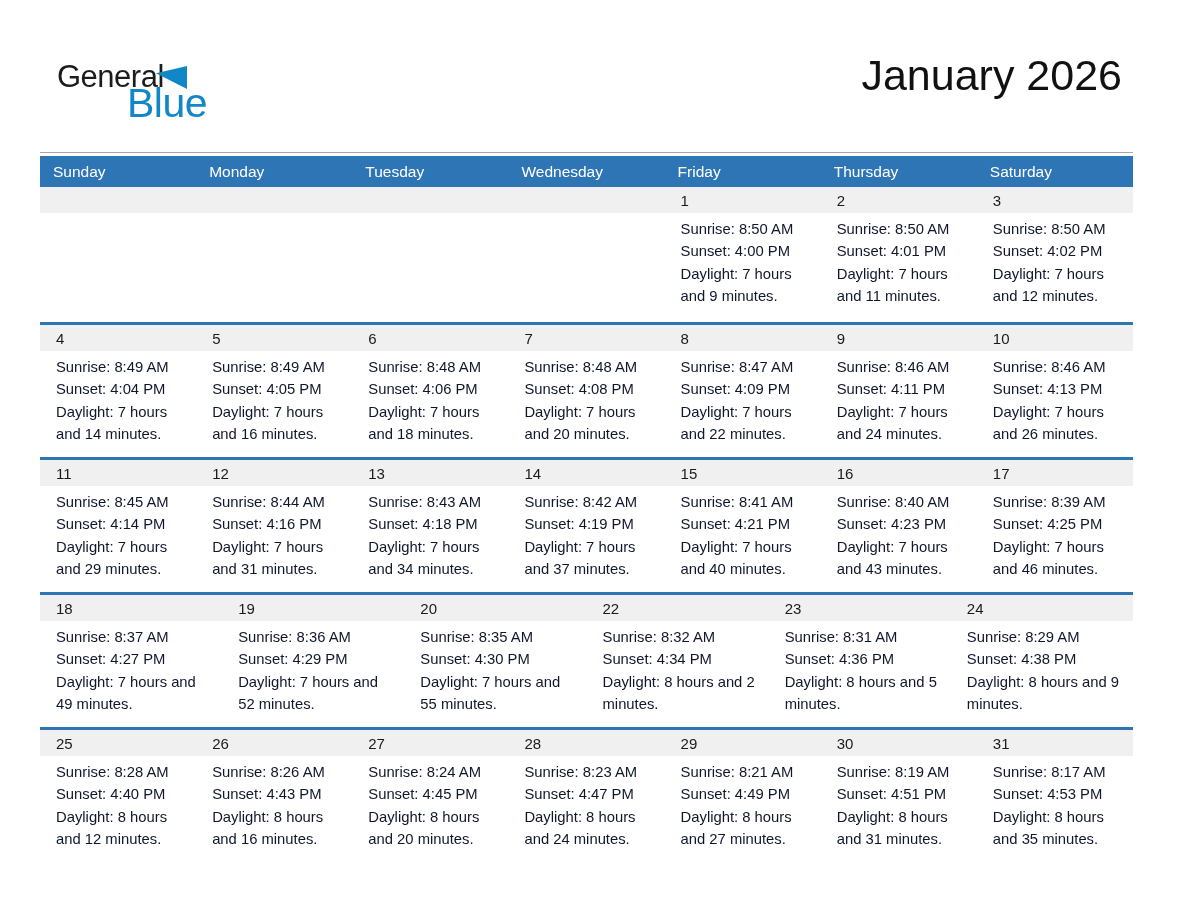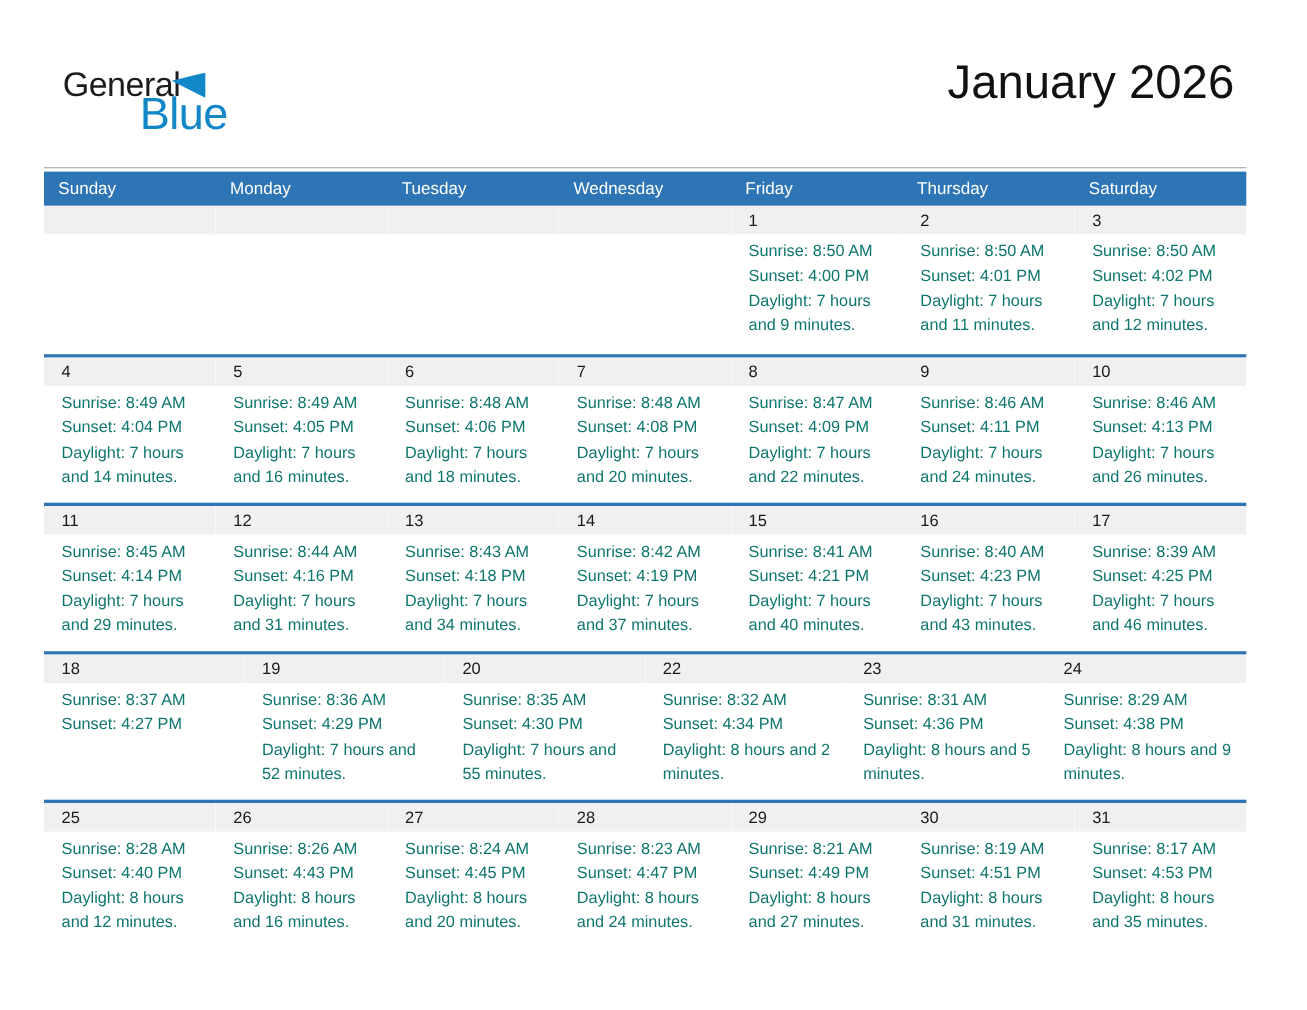--- a/index.html
+++ b/index.html
@@ -34,21 +34,21 @@
   
   .table{position:absolute;left:40px;top:152px;width:1093px;}
   .top-rule{height:1px;background:var(--rule-gray);margin-bottom:3px;}
   .weekday-header{display:flex;height:31px;background:var(--header-blue);color:var(--header-text);}
   .wd{flex:1;display:flex;align-items:center;padding-left:13px;font-size:15.5px;font-weight:400;text-align:right;}
 
   .week-row{display:flex;height:135px;border-top:3px solid var(--header-blue);}
   .week-row.first{border-top:none;}
   .cell{flex:1;overflow:hidden;}
   .num-band{height:26px;background:var(--band-gray);display:flex;align-items:center;padding-left:16px;font-size:15px;}
-  .details{padding:5px 8px 0 16px;font-size:14.8px;line-height:22.4px;color:#0f766e;}
+  .details{padding:5px 8px 0 16px;font-size:14.8px;line-height:22.4px;color:#0f172a;}
 </style>
 </head>
 <body>
 
 <div class="page">
 
   <div class="logo">
     <span class="logo-general">General</span>
     <span class="logo-triangle"></span>
     <span class="logo-blue-text">Blue</span>
@@ -285,20 +285,21 @@
           </div>
         </div>
         <div class="week-row">
           <div class="cell">
             <div class="num-band">
               <span>18</span>
             </div>
             <div class="details">
               <div>Sunrise: 8:37 AM</div>
               <div>Sunset: 4:27 PM</div>
+              <div>Daylight: 7 hours and 49 minutes.</div>
             </div>
           </div>
           <div class="cell">
             <div class="num-band">
               <span>19</span>
             </div>
             <div class="details">
               <div>Sunrise: 8:36 AM</div>
               <div>Sunset: 4:29 PM</div>
               <div>Daylight: 7 hours and 52 minutes.</div>

